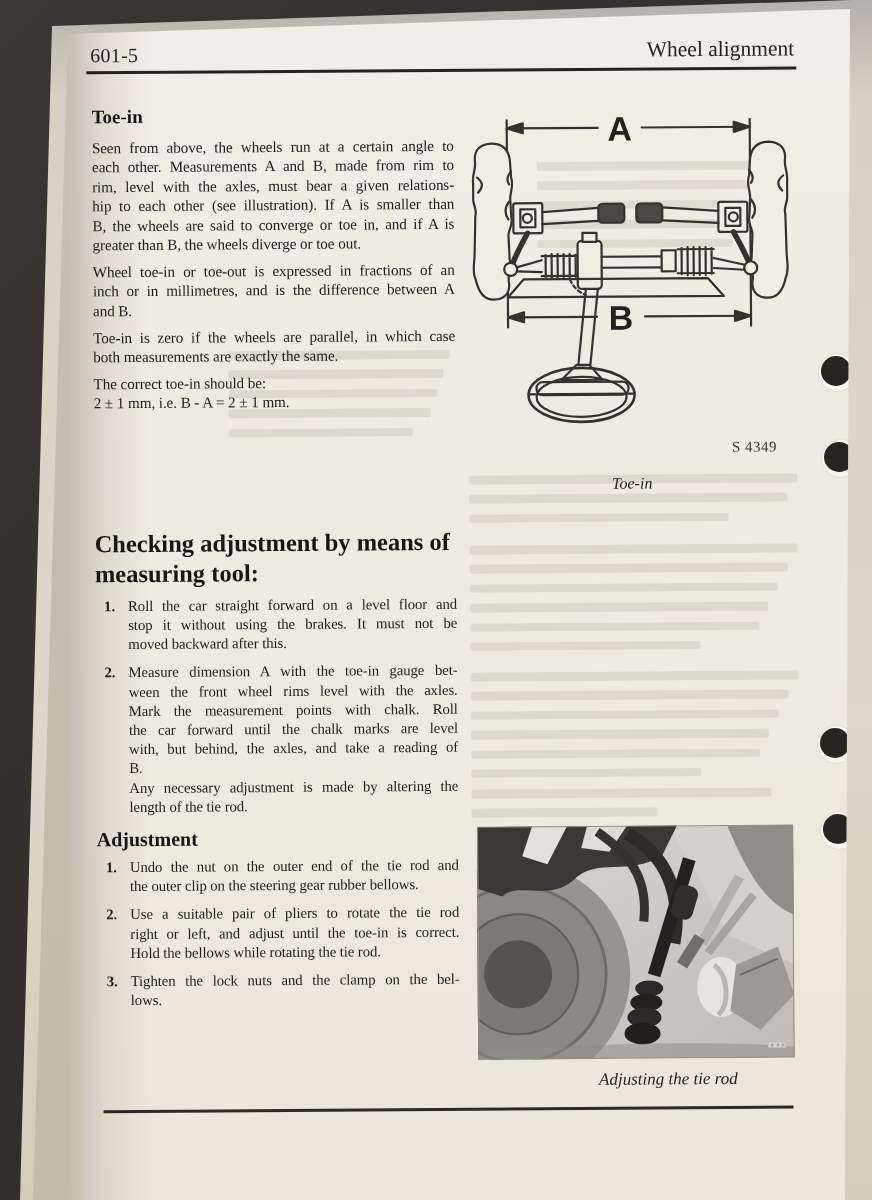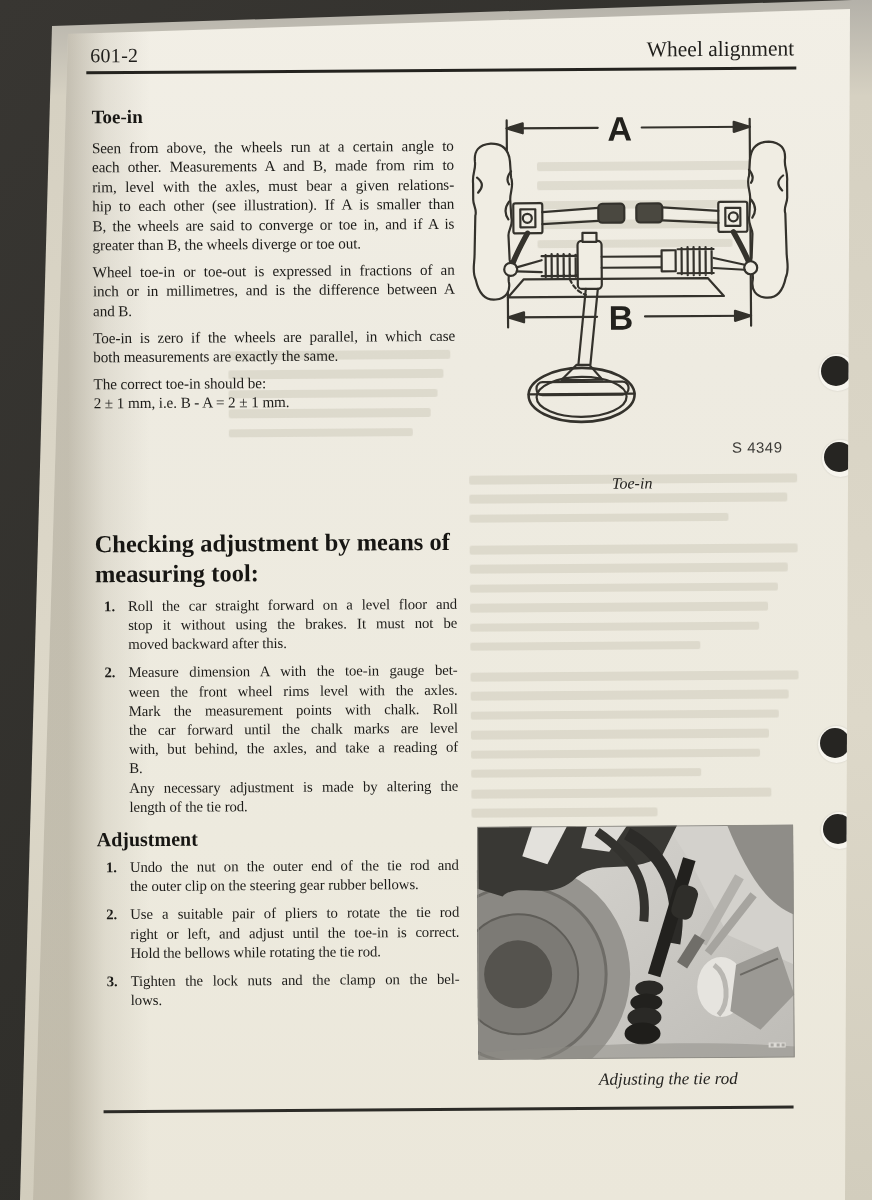--- a/index.html
+++ b/index.html
@@ -36,21 +36,21 @@
   .para { margin:0 0 7.5px 0; font-size:15.2px; line-height:19.4px; letter-spacing:-0.1px; }
   .lines div { text-align:justify; text-align-last:justify; white-space:nowrap; }
   .lines div:last-child { text-align-last:left; }
   .no-just div { text-align:justify; text-align-last:left !important; }
   .hb div { text-align:left !important; text-align-last:left !important; white-space:nowrap; }
 
   .li { display:flex; padding-left:9px; margin:0 0 9px 0; font-size:14.8px; line-height:19.2px; letter-spacing:-0.1px; }
   .li .num { width:24px; flex:none; font-weight:bold; }
   .li .li-text { width:331px; }
 
-  .figcode { left:733px; top:443px; font-family:Liberation Sans, sans-serif;
+  .figcode { left:733px; top:443px; font-family:Liberation Serif, serif;
              font-size:15px; color:#3c3b37; letter-spacing:.5px; }
   .figcap  { left:468px; top:478px; width:330px; text-align:center;
              font-style:italic; font-size:16px; color:#242320; }
   .photocap{ left:520px; top:1073px; width:290px; text-align:center;
              font-style:italic; font-size:17px; color:#242320; }
 
   .diagram { left:468px; top:106px; width:330px; height:348px; }
   .photo   { left:475px; top:829px; width:317px; height:233px; }
 
   
@@ -104,21 +104,21 @@
         <div class="gline" style="width: 94%;"></div>
         <div class="gline" style="width: 91%;"></div>
         <div class="gline" style="width: 88%;"></div>
         <div class="gline" style="width: 70%;"></div>
       </div>
     <div class="ghost" style="left:470px; top:792px; width:300px;">
         <div class="gline" style="width: 100%;"></div>
         <div class="gline" style="width: 62%;"></div>
       </div>
 
-    <div class="abs pgnum">601-2</div>
+    <div class="abs pgnum">601-5</div>
     <div class="abs htitle">Wheel alignment</div>
     <div class="abs hrule"></div>
 
     <div class="abs col-left">
       <h2 class="sec">Toe-in</h2>
       <div class="para lines">
           <div>Seen from above, the wheels run at a certain angle to</div>
           <div>each other. Measurements A and B, made from rim to</div>
           <div>rim, level with the axles, must bear a given relations-</div>
           <div>hip to each other (see illustration). If A is smaller than</div>

